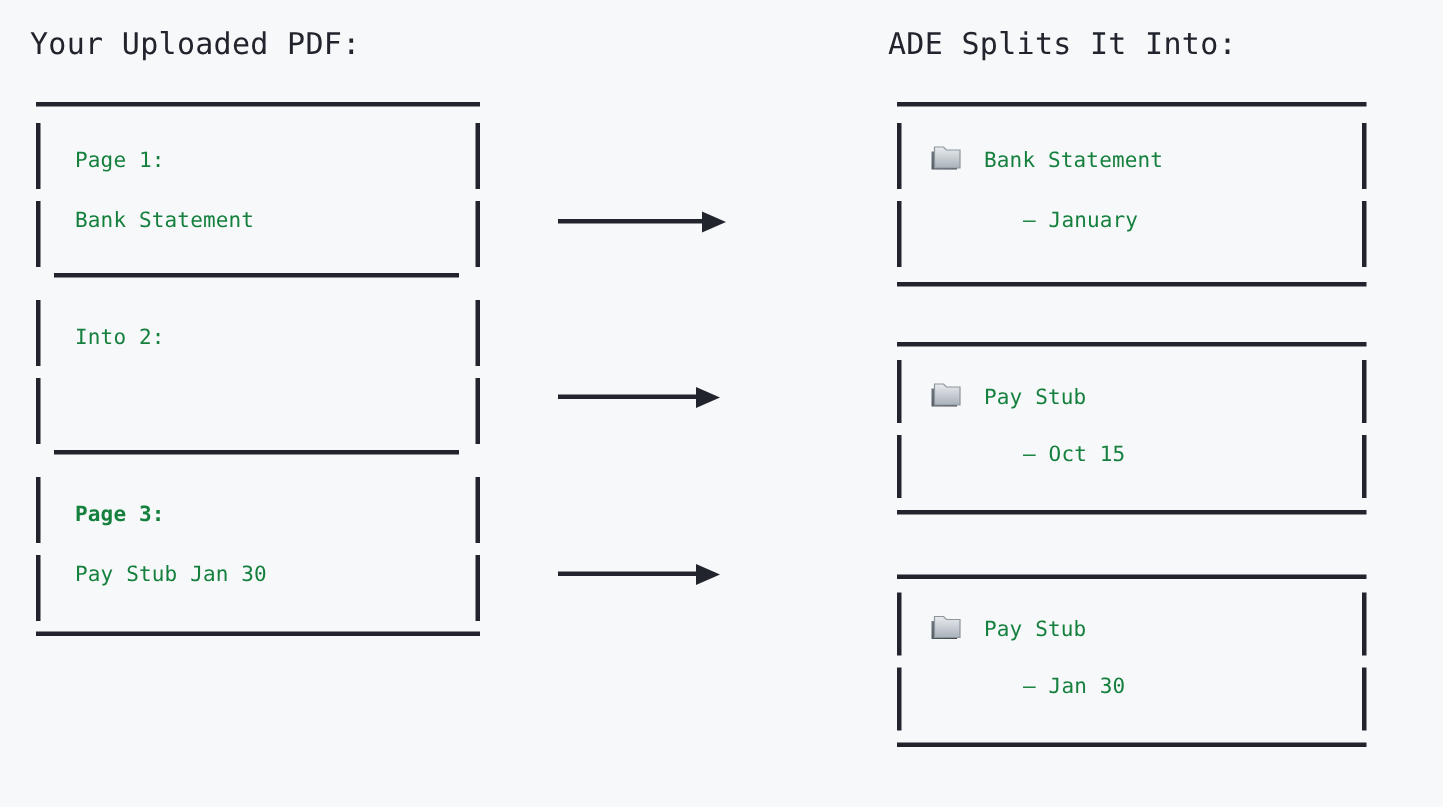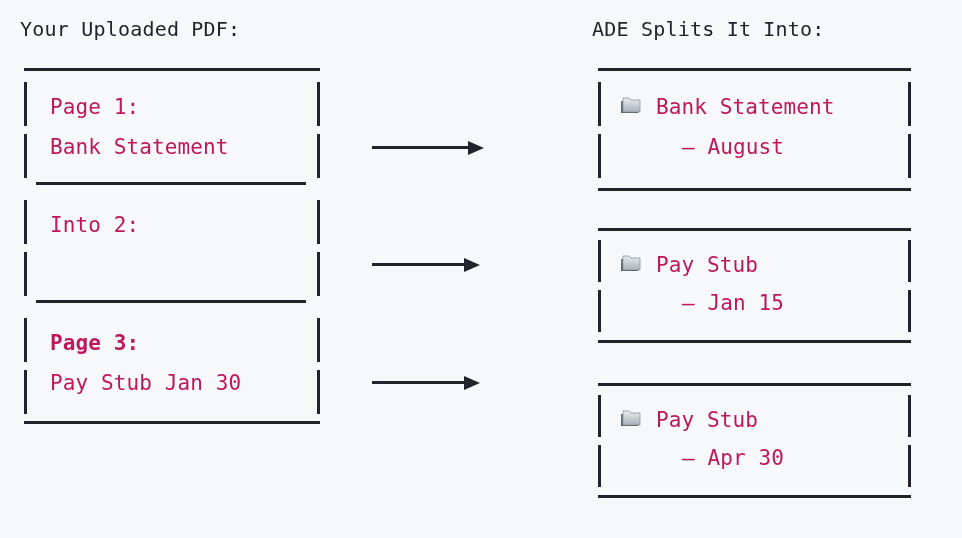--- a/index.html
+++ b/index.html
@@ -57,24 +57,24 @@
   
   .rule {
     position: absolute;
     height: 3px;
     background: #21242c;
   }
 
   
   .row {
     position: absolute;
-    font-size: 21px;
+    font-size: 14px;
     line-height: 22px;
     white-space: pre;
-    color: #be185d;
+    color: #15803d;
     letter-spacing: 0.1px;
   }
 
   
   .folder-icon {
     position: absolute;
     width: 22px;
     height: 18px;
   }
 
@@ -174,21 +174,21 @@
             <stop offset="0" stop-color="#6d757e"></stop>
             <stop offset="1" stop-color="#3d444c"></stop>
           </linearGradient>
         </defs>
         <path d="M1 5 L1 17 L18 17 L18 5 Z" fill="url(#fg1b)"></path>
         <path d="M3 2 L9 2 L11 4 L20 4 L20 16 L3 16 Z" fill="url(#fg1a)" stroke="#8d959d" stroke-width="0.8"></path>
       </svg>
     </span>
 
     <div class="row" style="left:58px; top:28px;">Bank Statement</div>
-    <div class="row" style="left:84px; top:68px;">– August</div>
+    <div class="row" style="left:84px; top:68px;">– January</div>
   </div>
 
   <div class="ascii-box" style="left:598px; top:228px; width:313px; height:115px;">
     <div class="edge top"></div>
     <div class="edge bottom"></div>
 
     <div class="pipe" style="left:0;   top:12px; height:42px;"></div>
     <div class="pipe" style="left:0;   top:62px; height:42px;"></div>
     <div class="pipe" style="left:310px; top:12px; height:42px;"></div>
     <div class="pipe" style="left:310px; top:62px; height:42px;"></div>
@@ -204,21 +204,21 @@
             <stop offset="0" stop-color="#6d757e"></stop>
             <stop offset="1" stop-color="#3d444c"></stop>
           </linearGradient>
         </defs>
         <path d="M1 5 L1 17 L18 17 L18 5 Z" fill="url(#fg2b)"></path>
         <path d="M3 2 L9 2 L11 4 L20 4 L20 16 L3 16 Z" fill="url(#fg2a)" stroke="#8d959d" stroke-width="0.8"></path>
       </svg>
     </span>
 
     <div class="row" style="left:58px; top:26px;">Pay Stub</div>
-    <div class="row" style="left:84px; top:64px;">– Jan 15</div>
+    <div class="row" style="left:84px; top:64px;">– Oct 15</div>
   </div>
 
   <div class="ascii-box" style="left:598px; top:383px; width:313px; height:115px;">
     <div class="edge top"></div>
     <div class="edge bottom"></div>
 
     <div class="pipe" style="left:0;   top:12px; height:42px;"></div>
     <div class="pipe" style="left:0;   top:62px; height:42px;"></div>
     <div class="pipe" style="left:310px; top:12px; height:42px;"></div>
     <div class="pipe" style="left:310px; top:62px; height:42px;"></div>
@@ -234,16 +234,16 @@
             <stop offset="0" stop-color="#6d757e"></stop>
             <stop offset="1" stop-color="#3d444c"></stop>
           </linearGradient>
         </defs>
         <path d="M1 5 L1 17 L18 17 L18 5 Z" fill="url(#fg3b)"></path>
         <path d="M3 2 L9 2 L11 4 L20 4 L20 16 L3 16 Z" fill="url(#fg3a)" stroke="#8d959d" stroke-width="0.8"></path>
       </svg>
     </span>
 
     <div class="row" style="left:58px; top:26px;">Pay Stub</div>
-    <div class="row" style="left:84px; top:64px;">– Apr 30</div>
+    <div class="row" style="left:84px; top:64px;">– Jan 30</div>
   </div>
 
 </div>
 
 </body></html>

